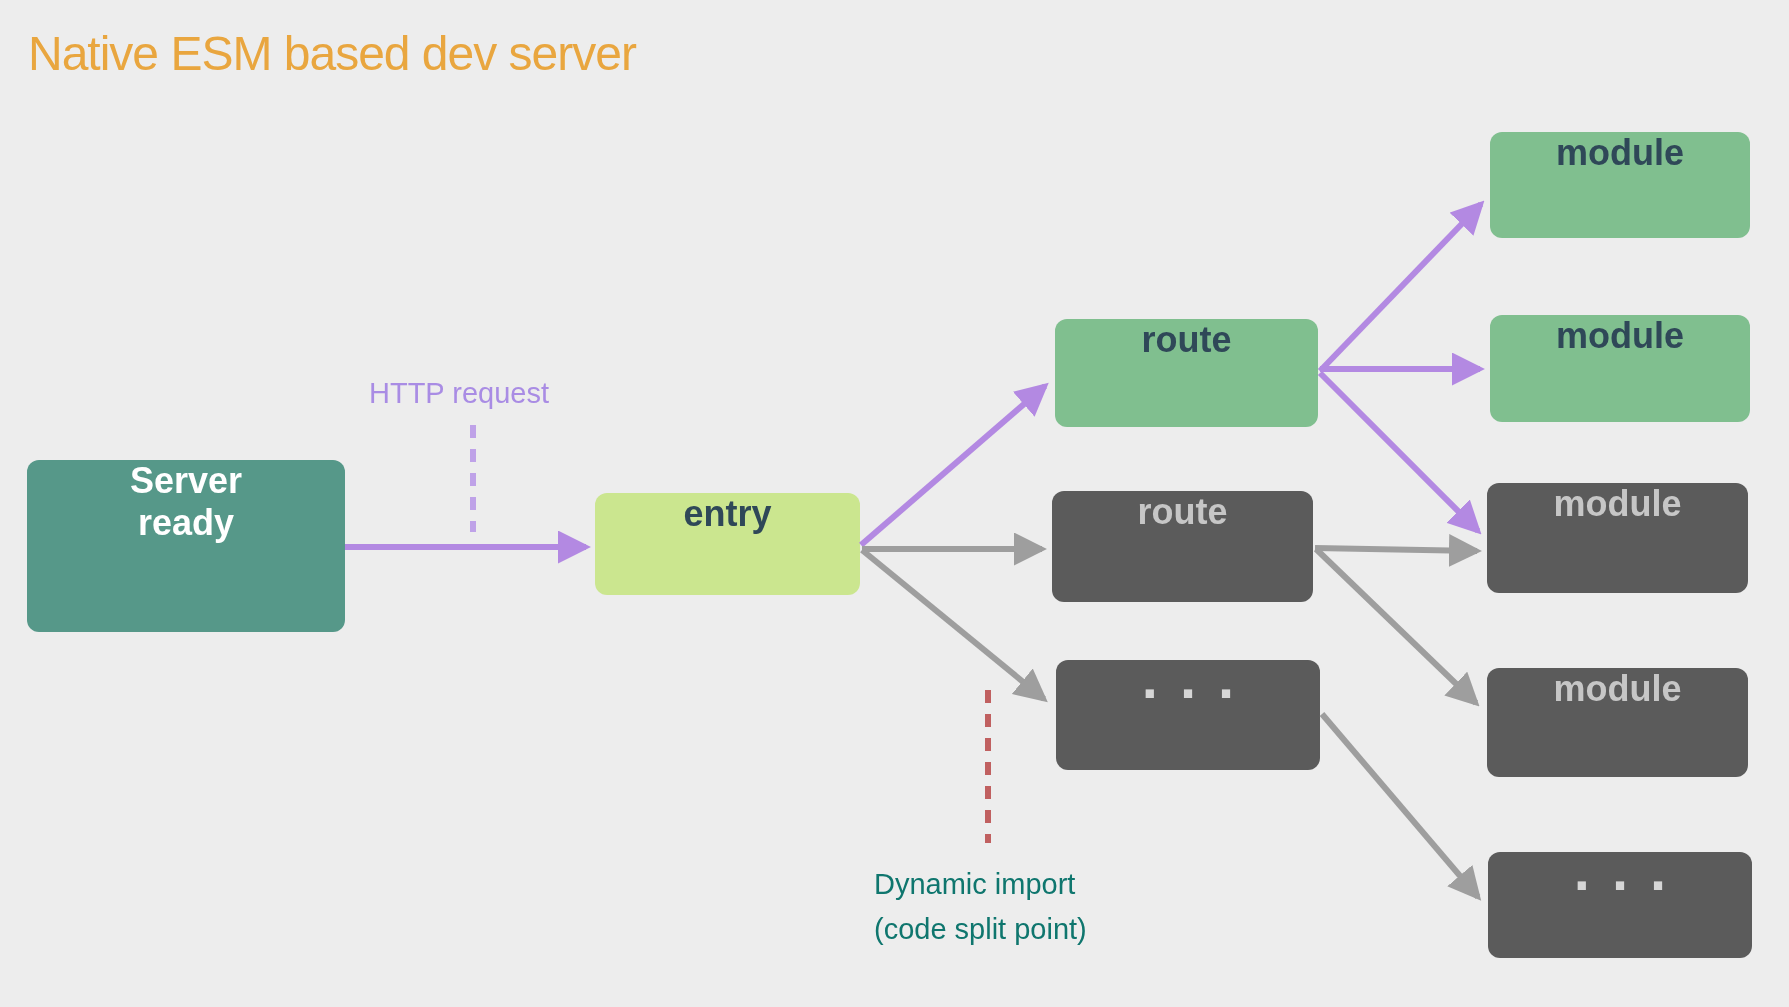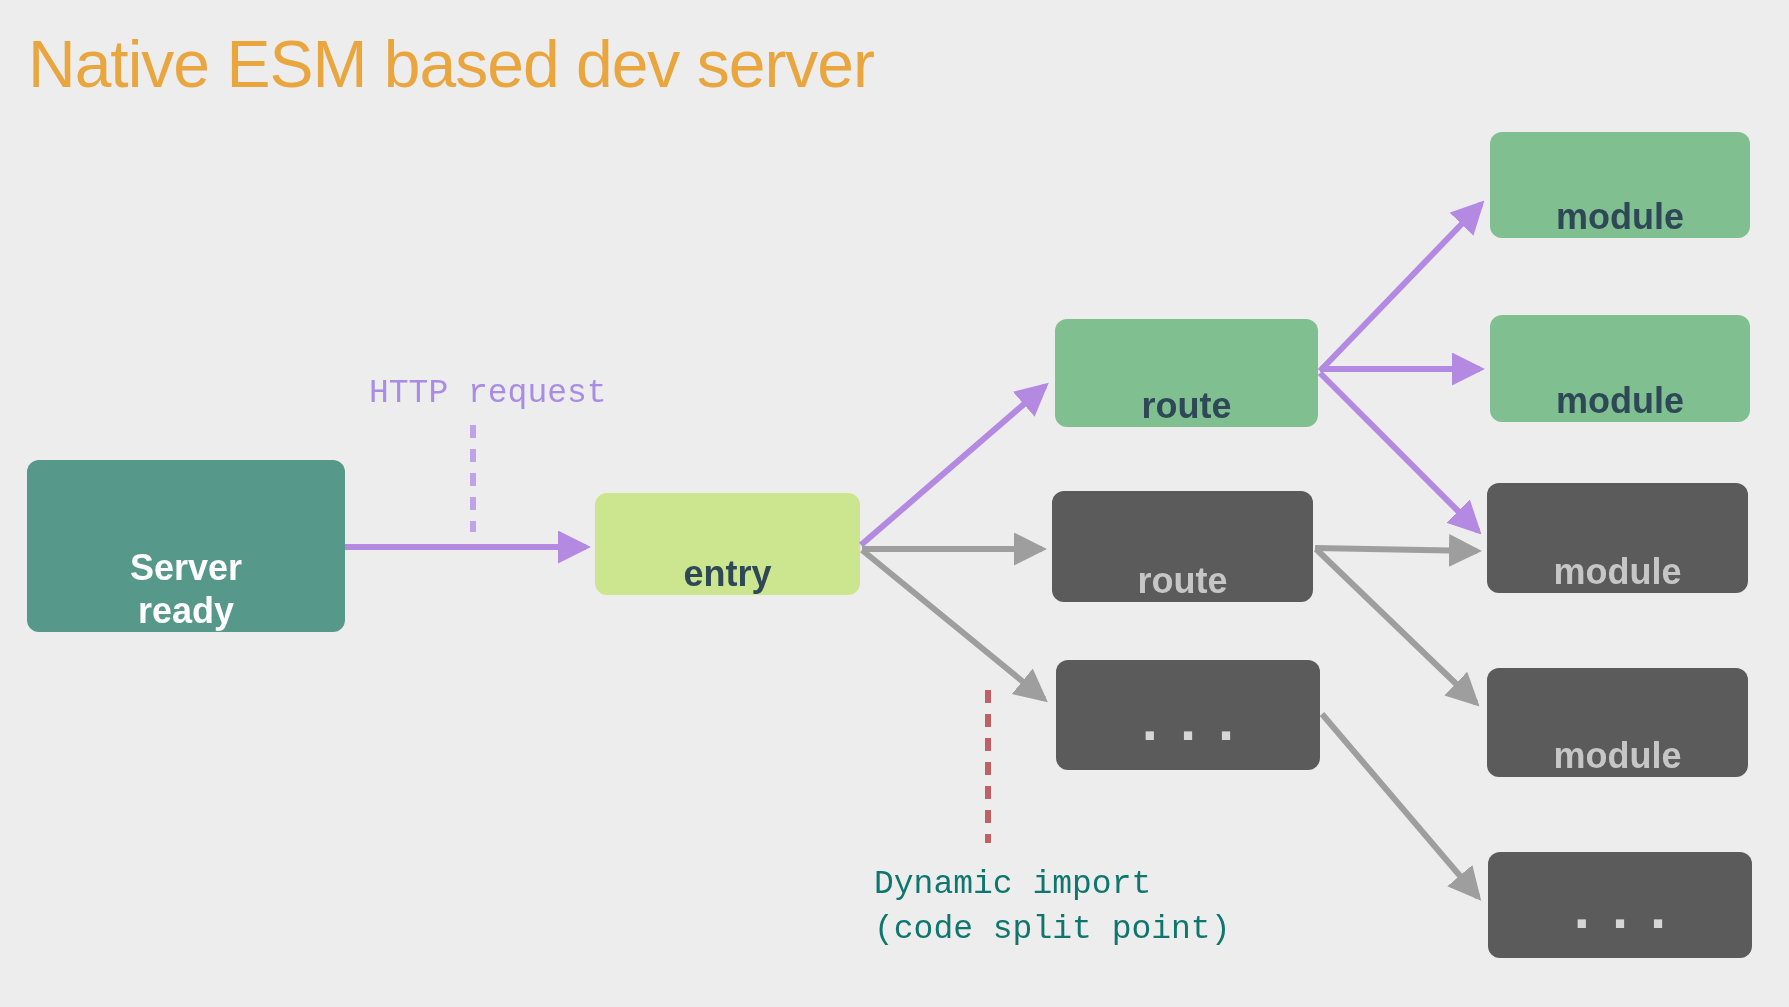--- a/index.html
+++ b/index.html
@@ -11,42 +11,42 @@
     width: 1789px;
     height: 1007px;
     background: #ededed;
     overflow: hidden;
   }
 
   .page-title {
     position: absolute;
     left: 28px;
     top: 26px;
-    font-size: 66px;
+    font-size: 48px;
     font-weight: 500;
     letter-spacing: -1px;
     color: #e9a63f;
     white-space: nowrap;
   }
 
   .edges-layer {
     position: absolute;
     left: 0; top: 0;
     width: 1789px;
     height: 1007px;
     z-index: 3;
     pointer-events: none;
   }
 
   .node {
     position: absolute;
     z-index: 2;
     border-radius: 12px;
     display: flex;
-    align-items: flex-end;
+    align-items: flex-start;
     justify-content: center;
     text-align: center;
     font-weight: 700;
     font-size: 36px;
     line-height: 1.18;
   }
   .node.teal  { background: #569889; color: #ffffff; }
   .node.lime  { background: #cbe68f; color: #2f4858; }
   .node.green { background: #80bf8f; color: #2f4858; }
   .node.dark  { background: #5b5b5b; color: #c6c6c6; }
@@ -57,24 +57,23 @@
     font-size: 58px;
     font-weight: 700;
     letter-spacing: 22px;
     color: #d6d6d6;
     transform: translate(11px, -16px); 
   }
 
   .annotation {
     position: absolute;
     z-index: 2;
-    font-size: 33px;
+    font-size: 29px;
     line-height: 45px;
     white-space: pre-line;
-    font-family: Liberation Mono, monospace;
   }
   .annotation.purple { color: #a98ce4; left: 369px; top: 371px; }
   .annotation.red    { color: #0f766e; left: 874px; top: 862px; }
 </style>
 </head>
 <body>
 
 <div class="canvas">
 
   <div class="page-title">Native ESM based dev server</div>

